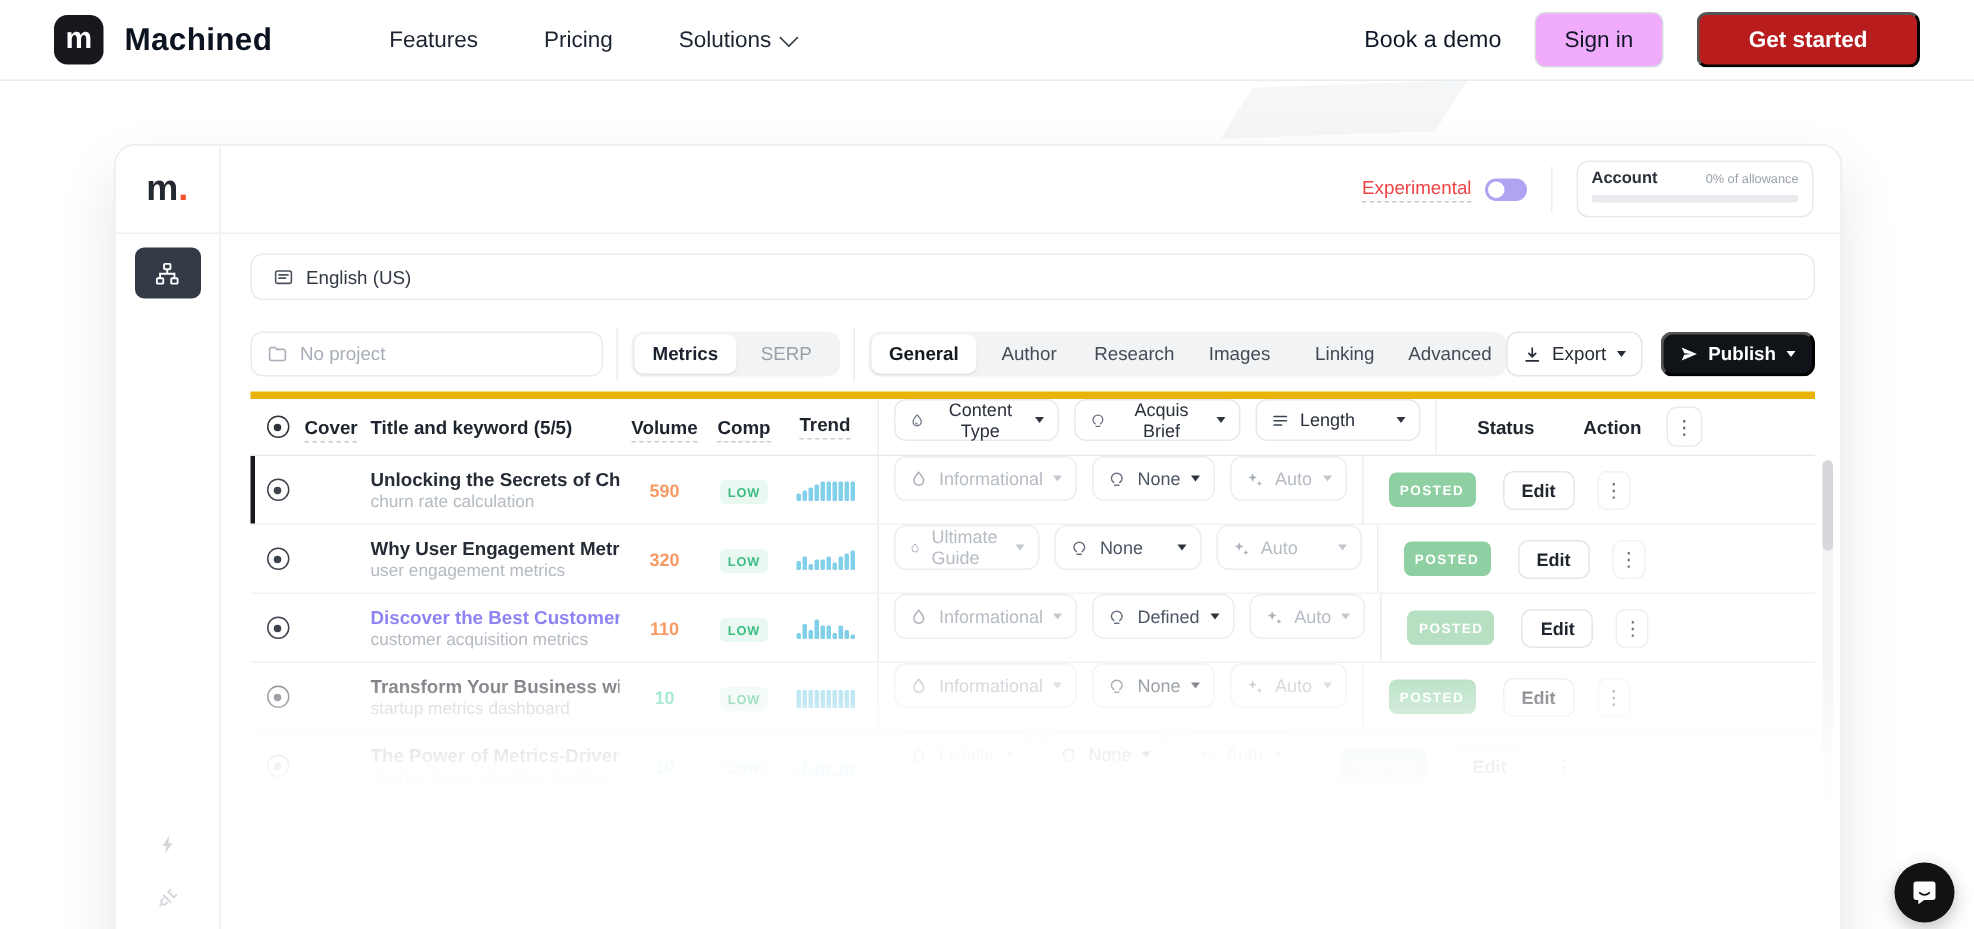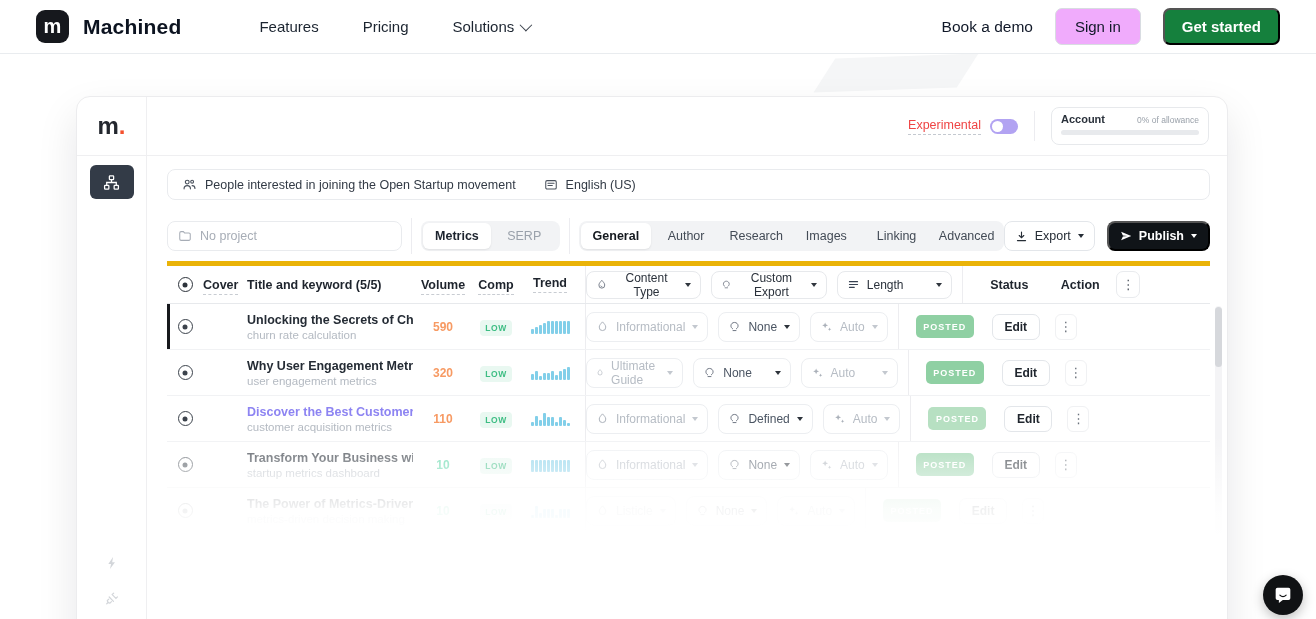--- a/index.html
+++ b/index.html
@@ -14,21 +14,21 @@
     display:flex; align-items:center; justify-content:center; font-size:20px; font-weight:bold; }
   .brand { font-size:21px; font-weight:bold; color:#0c1320; letter-spacing:.2px; }
   .nav-links { display:flex; align-items:center; gap:44px; margin-left:78px; font-size:15px; color:#1b2430; }
   .nav-link { display:flex; align-items:center; gap:6px; cursor:pointer; }
   .chev { width:9px; height:9px; border-right:1.6px solid #3a414b; border-bottom:1.6px solid #3a414b;
     transform:rotate(45deg) translateY(-2px); display:inline-block; }
   .nav-right { margin-left:auto; display:flex; align-items:center; gap:22px; }
   .nav-demo { font-size:15.5px; color:#101828; cursor:pointer; }
   .btn-signin { height:37px; padding:0 19px; border:1px solid #d8dce1; border-radius:7px; background:#f0abfc;
     font-size:15px; color:#101828; display:flex; align-items:center; cursor:pointer; }
-  .btn-getstarted { height:37px; padding:0 17px; border-radius:7px; background:#15803d; color:#fff;
+  .btn-getstarted { height:37px; padding:0 33px; border-radius:7px; background:#b91c1c; color:#fff;
     font-size:15px; font-weight:bold; display:flex; align-items:center; cursor:pointer; }
 
   .decor { position:absolute; left:826px; top:56px; width:140px; height:34px; background:#f5f6f7;
     transform:skewX(-34deg) rotate(-2deg); }
 
   
   .app-card { position:absolute; left:76px; top:96px; width:1152px; height:560px; background:#fff;
     border:1px solid #ececee; border-radius:14px; box-shadow:0 18px 40px rgba(20,24,32,.10);
     overflow:hidden; display:flex; }
 
@@ -94,22 +94,22 @@
   .tbody-row.selected::before { content:""; position:absolute; left:0; top:0; bottom:0; width:3px; background:#17191d; }
   .row-fade-1 { opacity:.75; }
   .row-fade-2 { opacity:.45; }
 
   .col-select { width:36px; display:flex; justify-content:center; }
   .col-cover { width:44px; }
   .col-title { flex:0 0 166px; min-width:0; }
   .col-vol { width:60px; text-align:center; }
   .col-comp { width:46px; text-align:center; }
   .col-trend { width:62px; display:flex; justify-content:center; }
-  .grp-ct { border-left:1px solid #ededf0; align-self:stretch; display:flex; align-items:center;
-    margin-left:4px; gap:10px; }
+  .grp-ct { border-left:1px solid #ededf0; align-self:stretch; display:flex; align-items:flex-start;
+    padding-left:10px; margin-left:4px; gap:10px; }
   .col-ct { width:168px; }
   .col-cb { width:168px; }
   .col-len { width:102px; }
   .grp-status { border-left:1px solid #ededf0; align-self:stretch; display:flex; align-items:center;
     margin-left:10px; padding-left:11px; gap:8px; }
   .col-status { width:70px; display:flex; justify-content:center; }
   .col-action { width:56px; display:flex; justify-content:center; }
   .col-dots { width:28px; display:flex; justify-content:center; }
 
   .dotted { border-bottom:1px dashed #c8ccd2; padding-bottom:2px; }
@@ -238,28 +238,20 @@
         <div class="account-track">
             <div class="account-fill"></div>
           </div>
       </div>
     </div>
 
     <div class="app-content">
 
       <div class="context-bar">
         <span class="ctx-item">
-          <svg width="15" height="15" viewBox="0 0 16 16" fill="none" stroke="currentColor" stroke-width="1.2" stroke-linecap="round">
-              <circle cx="5.6" cy="5.4" r="2"></circle>
-              <circle cx="10.8" cy="5" r="1.5"></circle>
-              <path d="M2.2 12.6c0-2.1 1.6-3.4 3.4-3.4s3.4 1.3 3.4 3.4M10.8 9.2c1.7 0 3 1.3 3 3"></path>
-            </svg>
-          <span>People interested in joining the Open Startup movement</span>
-        </span>
-        <span class="ctx-item">
           <svg width="14" height="14" viewBox="0 0 16 16" fill="none" stroke="currentColor" stroke-width="1.2" stroke-linecap="round">
               <rect x="2" y="3" width="12" height="9.5" rx="1.5"></rect>
               <path d="M4.5 6h7M4.5 8.5h5"></path>
             </svg>
           <span>English (US)</span>
         </span>
       </div>
 
       <div class="toolbar">
         <div class="project-input">
@@ -319,21 +311,21 @@
                   <path d="M6.4 9.6c.3 1 1.2 1.7 2.3 1.7"></path>
                 </svg>
               <span>Content Type</span>
               <span class="caret"></span>
             </button>
             <button class="hdr-select-btn col-cb">
               <svg width="13" height="13" viewBox="0 0 16 16" fill="none" stroke="#6b7280" stroke-width="1.2" stroke-linecap="round">
                   <path d="M5.6 10.8C4.4 10 3.6 8.7 3.6 7.2 3.6 4.9 5.5 3 8 3s4.4 1.9 4.4 4.2c0 1.5-.8 2.8-2 3.6"></path>
                   <path d="M6.2 13h3.6"></path>
                 </svg>
-              <span>Custom Export</span>
+              <span>Acquis Brief</span>
               <span class="caret"></span>
             </button>
             <button class="hdr-select-btn col-len">
               <svg width="13" height="13" viewBox="0 0 16 16" fill="none" stroke="#374151" stroke-width="1.4" stroke-linecap="round">
                   <path d="M3 4.5h10M3 8h10M3 11.5h6"></path>
                 </svg>
               <span>Length</span>
               <span class="caret"></span>
             </button>
           </span>

